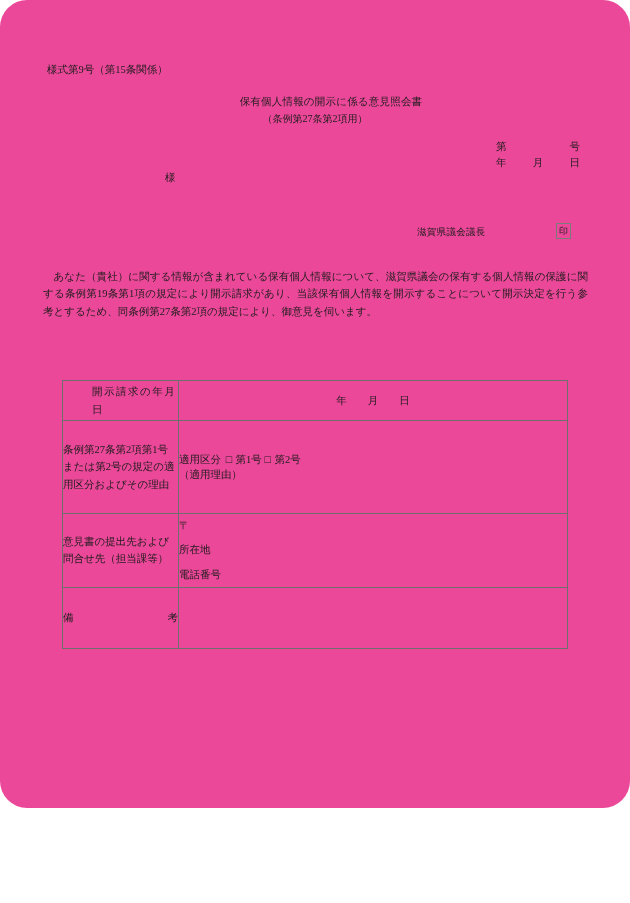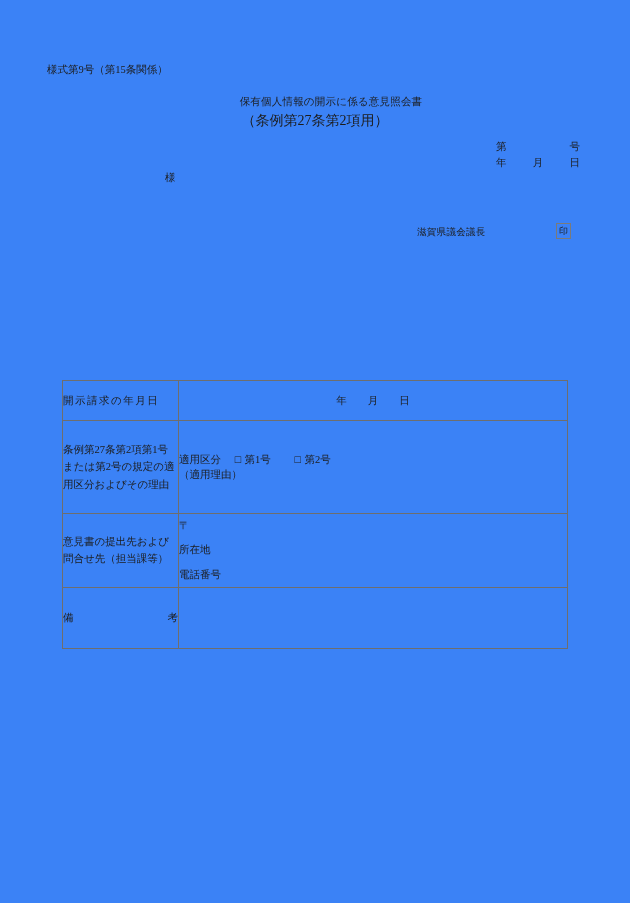--- a/index.html
+++ b/index.html
@@ -2,26 +2,26 @@
 <html><head>
 <meta charset="utf-8">
 <style>
   html, body { margin: 0; padding: 0; }
   body {
     width: 630px; height: 903px;
     background: #ffffff;
     font-family: "Liberation Serif", "DejaVu Serif", serif;
     color: #1c1c1c;
   }
-  .page { position: relative; width: 630px; height: 903px; background: #3b82f6; overflow: hidden; }
+  .page { position: relative; width: 630px; height: 808px; background: #ec4899; overflow: hidden; border-radius: 27px; }
   .abs { position: absolute; }
 
   .form-number { left: 47px; top: 63px; font-size: 10.5px; }
   .title-wrap { left: 0; top: 95px; width: 630px; text-align: center; font-size: 10.5px; letter-spacing: 0.2px; padding-left: 16px; }
-  .subtitle-wrap { left: 0; top: 112px; width: 630px; text-align: center; font-size: 14px; }
+  .subtitle-wrap { left: 0; top: 112px; width: 630px; text-align: center; font-size: 10px; }
 
   .docno-line { left: 496px; top: 140px; width: 84px; display: flex; justify-content: space-between; font-size: 10.5px; }
   .date-line { left: 496px; top: 156px; width: 84px; display: flex; justify-content: space-between; font-size: 10.5px; }
 
   .addressee { left: 165px; top: 171px; font-size: 10.5px; }
   .sender { left: 417px; top: 226px; font-size: 9.5px; letter-spacing: 0.3px; }
   .stamp {
     left: 556px; top: 223px; width: 13px; height: 14px;
     border: 1px solid #7a7a7a; font-size: 9px;
     display: flex; align-items: center; justify-content: center;
@@ -34,28 +34,28 @@
     position: absolute; left: 62px; top: 380px; width: 505px;
     border-collapse: collapse; table-layout: fixed; font-size: 10.5px;
   }
   table.form-table td { border: 1px solid #6e6e6e; vertical-align: middle; padding: 0; }
   col.c1 { width: 116px; }
   col.c2 { width: 389px; }
   tr.r1 { height: 40px; } tr.r2 { height: 85px; } tr.r3 { height: 93px; }
   tr.r4 { height: 45px; } tr.r5 { height: 72px; } tr.r6 { height: 61px; }
 
   td.label { padding: 4px 3px 4px 8px; line-height: 17.6px; }
-  td.label.sp { letter-spacing: 1.5px; }
+  td.label.sp { letter-spacing: 1.5px; padding-left: 29px; }
   td.center { text-align: center; }
 
   td.r3val { vertical-align: top; padding: 10px 8px 0 15px; line-height: 15px; }
   .reason-line { }
   .cb { white-space: nowrap; }
-  .cb1 { margin-left: 11px; }
-  .cb2 { margin-left: 21px; }
+  .cb1 { margin-left: 2px; }
+  .cb2 { }
   .cbbox { margin-right: 1px; }
 
   td.r5val { vertical-align: top; padding: 6px 8px 0 15px; }
   td.r5val div { line-height: 24.3px; }
 
   td.r6label { padding: 4px 9px 4px 8px; }
   .spread { display: flex; justify-content: space-between; }
 </style>
 </head>
 <body>
@@ -77,20 +77,21 @@
     <span>月</span>
     <span>日</span>
   </div>
 
   <div class="abs addressee">様</div>
 
   <div class="abs sender">滋賀県議会議長</div>
   <div class="abs stamp">印</div>
 
   <div class="abs body-text">
+    <p>あなた（貴社）に関する情報が含まれている保有個人情報について、滋賀県議会の保有する個人情報の保護に関する条例第19条第1項の規定により開示請求があり、当該保有個人情報を開示することについて開示決定を行う参考とするため、同条例第27条第2項の規定により、御意見を伺います。</p>
   </div>
 
   <table class="form-table">
     <colgroup>
         <col class="c1">
         <col class="c2">
       </colgroup>
     <tbody>
       <tr class="r1">
         <td class="label sp">開示請求の年月日</td>

